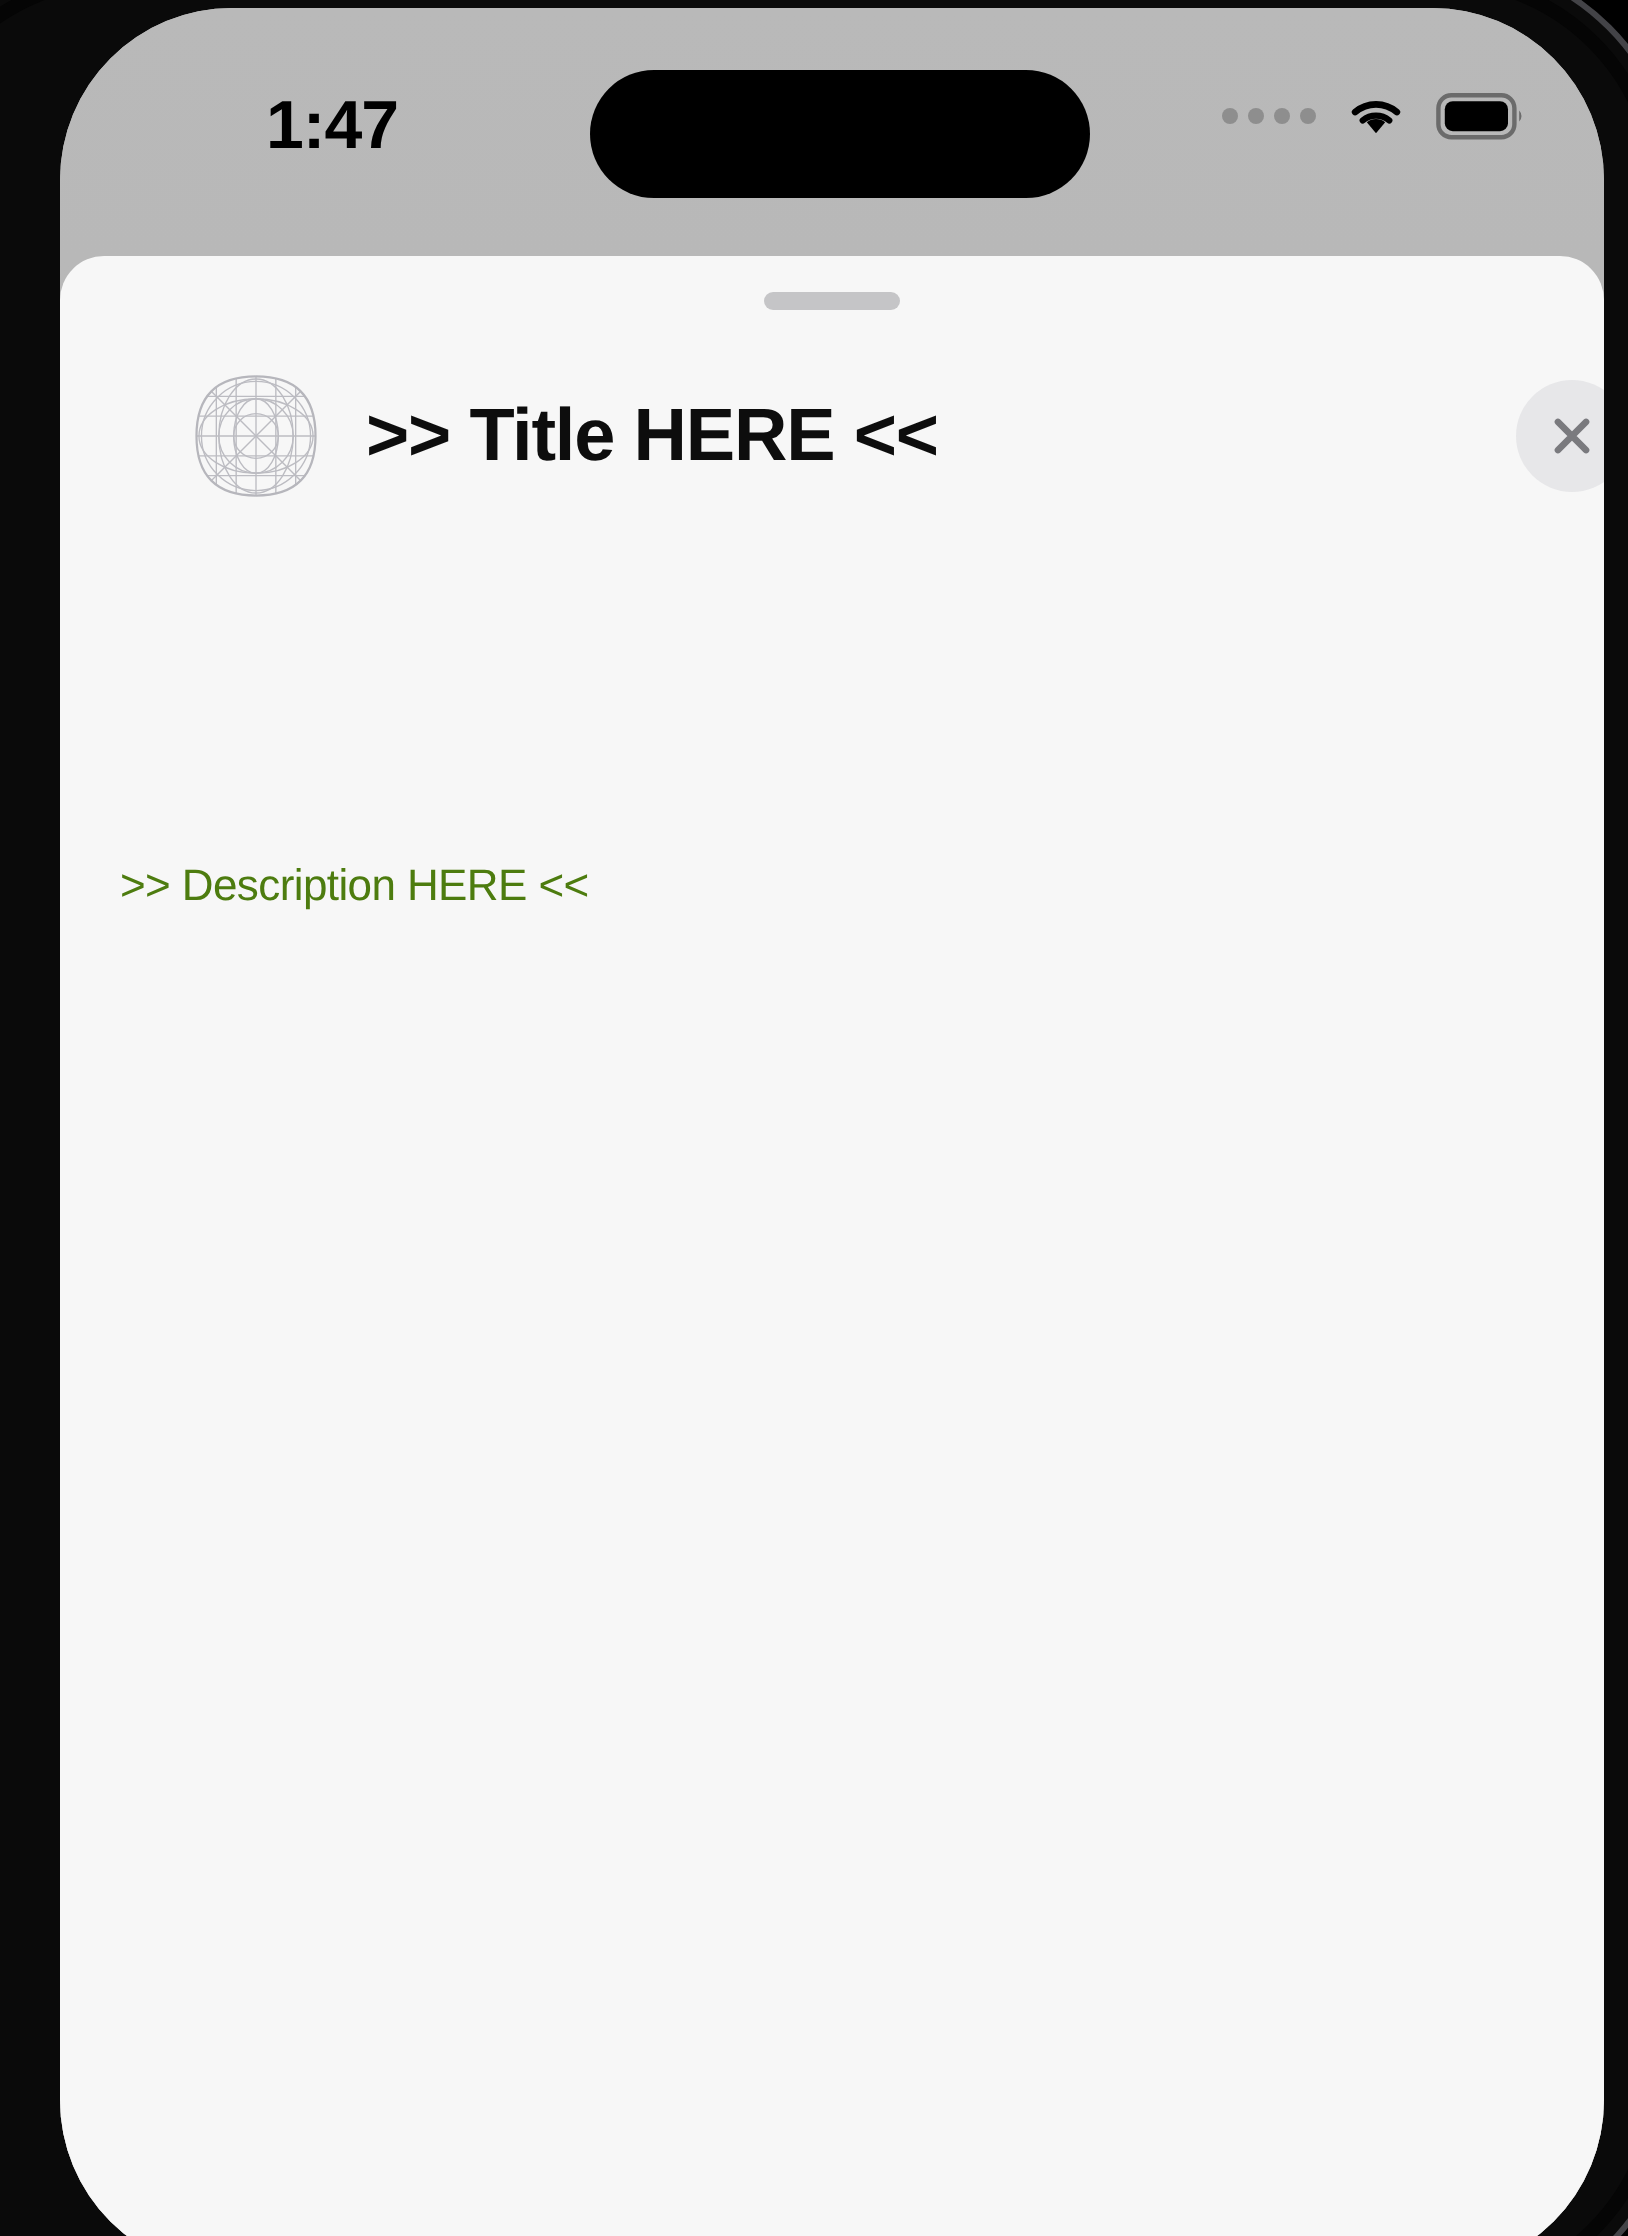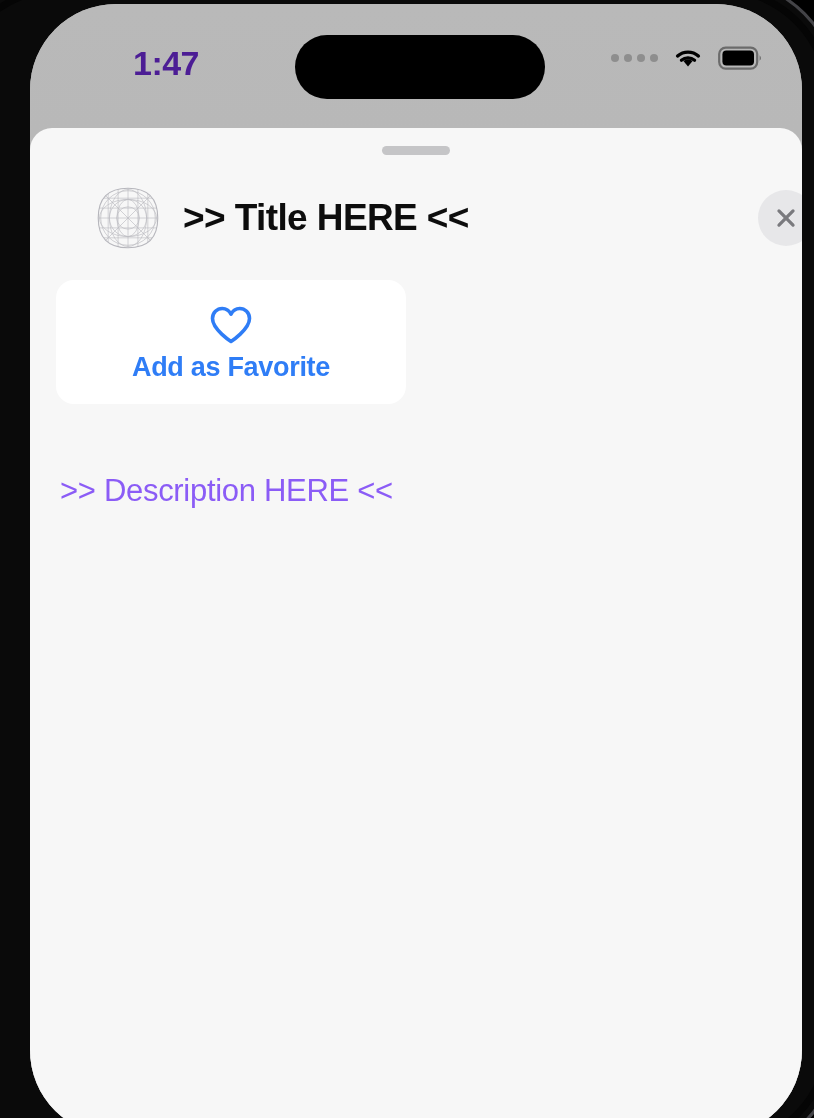--- a/index.html
+++ b/index.html
@@ -71,21 +71,21 @@
     z-index: 5;
   }
   #status-time {
     position: absolute;
     left: 76px;
     top: 40px;
     width: 120px;
     text-align: center;
     font-size: 34px;
     font-weight: bold;
-    color: #4c1d95;
+    color: #000000;
     letter-spacing: -0.5px;
   }
   #dynamic-island {
     position: absolute;
     left: 265px;
     top: 31px;
     width: 250px;
     height: 64px;
     background: #000;
     border-radius: 34px;
@@ -199,24 +199,23 @@
     font-weight: bold;
     color: #2f7df6;
     letter-spacing: -0.3px;
   }
 
   
   #sheet-description {
     position: absolute;
     left: 30px;
     top: 302px;
-    font-size: 31px;
-    color: #8b5cf6;
+    font-size: 22px;
+    color: #4d7c0f;
     letter-spacing: -0.3px;
-    margin-top: 43px;
   }
 
   
   #sheet-body {
     position: absolute;
     left: 0;
     top: 360px;
     width: 772px;
     height: 648px;
   }
@@ -315,30 +314,20 @@
           <svg viewBox="0 0 24 24" aria-hidden="true">
             <path d="M5.5 5.5 L18.5 18.5 M18.5 5.5 L5.5 18.5" stroke="#7a7a7e" stroke-width="3" stroke-linecap="round"></path>
           </svg>
         </span>
       </div>
 
     </div>
 
     <div id="action-row">
 
-      <div class="action-card">
-        <span class="action-icon">
-          <svg width="44" height="40" viewBox="0 0 44 40" aria-hidden="true">
-            <path d="M22 36.5 C22 36.5 3.5 24.5 3.5 13.6 C3.5 7.7 8.0 3.5 13.3 3.5
-                     C17.2 3.5 20.3 5.9 22 9.1 C23.7 5.9 26.8 3.5 30.7 3.5
-                     C36.0 3.5 40.5 7.7 40.5 13.6 C40.5 24.5 22 36.5 22 36.5 Z" fill="none" stroke="#2f7df6" stroke-width="3.6" stroke-linejoin="round" stroke-linecap="round"></path>
-          </svg>
-        </span>
-        <span class="action-label">Add as Favorite</span>
-      </div>
 
 
     </div>
 
     <div id="sheet-description">&gt;&gt; Description HERE &lt;&lt;</div>
 
     <div id="sheet-body"></div>
 
   </div>
 </div>

